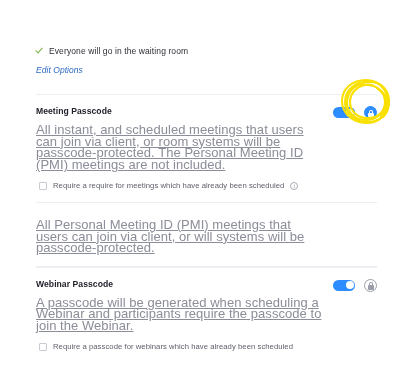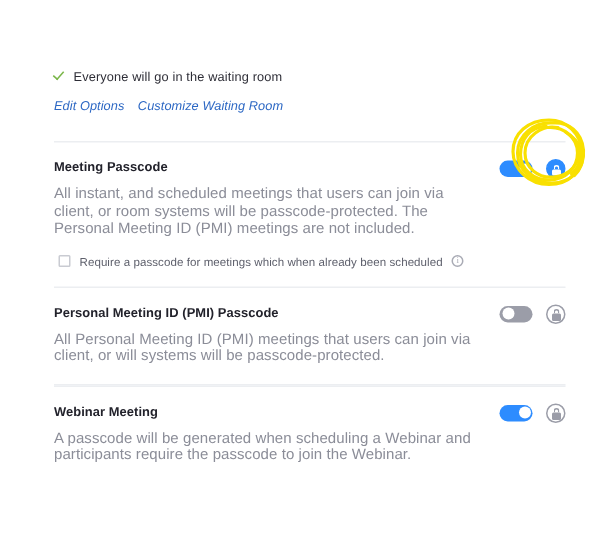--- a/index.html
+++ b/index.html
@@ -93,26 +93,27 @@
     gap: 10px;
   }
   .setting-title {
     font-size: 8.6px;
     font-weight: bold;
     color: #22222b;
     line-height: 11px;
     letter-spacing: 0.05px;
   }
   .setting-desc {
-    font-size: 10px;
+    font-size: 13px;
     color: #8b8d98;
     line-height: 11.5px;
     margin-top: 5px;
     max-width: 288px;
     letter-spacing: 0.05px;
+    text-decoration: underline;
   }
   .controls {
     display: flex;
     align-items: center;
     gap: 9px;
     flex: 0 0 auto;
     padding-top: 0px;
   }
 
   
@@ -241,76 +242,69 @@
 
   <div class="content">
 
     <div class="waiting-room">
       <div class="wr-line">
         <span class="check-icon"></span>
         <span class="wr-text">Everyone will go in the waiting room</span>
       </div>
       <div class="wr-links">
         <span class="wr-link">Edit Options</span>
-        <span class="wr-link">Customize Waiting Room</span>
       </div>
     </div>
 
     <div style="height:19px"></div>
 
     <div class="divider"></div>
     <div class="setting">
       <div class="setting-head">
         <div class="setting-title">Meeting Passcode</div>
         <div class="controls">
           <div class="toggle on"></div>
           <div class="lock blue">
             <span class="shackle"></span>
               <span class="body"></span>
           </div>
         </div>
       </div>
       <div class="setting-desc">All instant, and scheduled meetings that users can join via client, or room systems will be passcode-protected. The Personal Meeting ID (PMI) meetings are not included.</div>
       <div class="check-row">
         <span class="checkbox"></span>
-        <span class="check-label">Require a passcode for meetings which when already been scheduled</span>
+        <span class="check-label">Require a require for meetings which have already been scheduled</span>
         <span class="info-icon">i</span>
       </div>
     </div>
+
+    <div class="divider"></div>
+    <div class="setting">
+      <div class="setting-desc">All Personal Meeting ID (PMI) meetings that users can join via client, or will systems will be passcode-protected.</div>
+    </div>
+
+    <div class="divider"></div>
 
     <div class="divider"></div>
     <div class="setting">
       <div class="setting-head">
-        <div class="setting-title">Personal Meeting ID (PMI) Passcode</div>
-        <div class="controls">
-          <div class="toggle"></div>
-          <div class="lock">
-            <span class="shackle"></span>
-              <span class="body"></span>
-          </div>
-        </div>
-      </div>
-      <div class="setting-desc">All Personal Meeting ID (PMI) meetings that users can join via client, or will systems will be passcode-protected.</div>
-    </div>
-
-    <div class="divider"></div>
-
-    <div class="divider"></div>
-    <div class="setting">
-      <div class="setting-head">
-        <div class="setting-title">Webinar Meeting</div>
+        <div class="setting-title">Webinar Passcode</div>
         <div class="controls">
           <div class="toggle on"></div>
           <div class="lock">
             <span class="shackle"></span>
               <span class="body"></span>
           </div>
         </div>
       </div>
       <div class="setting-desc">A passcode will be generated when scheduling a Webinar and participants require the passcode to join the Webinar.</div>
+      <div class="check-row">
+        <span class="checkbox"></span>
+        <span class="check-label">Require a passcode for webinars which have already been scheduled</span>
+      </div>
     </div>
 
   </div>
 
   <div class="annotation">
     <svg width="60" height="52" viewBox="0 0 60 52" xmlns="http://www.w3.org/2000/svg">
       <g fill="none" stroke="#f9e000" stroke-width="2.1" stroke-linecap="round">
         <path d="M30 4 C16 4 6 13 6 25 C6 37 17 47 30 47 C43 47 53 38 52 25 C51 13 42 4 30 4"></path>
         <path d="M33 6 C20 5 9 14 9 26 C9 38 20 46 32 46 C44 46 54 37 53 24 C52 12 43 5 32 6"></path>
         <path d="M28 8 C17 9 11 17 11 27 C11 37 20 44 30 44 C41 44 49 36 49 26 C49 16 40 8 29 9"></path>

